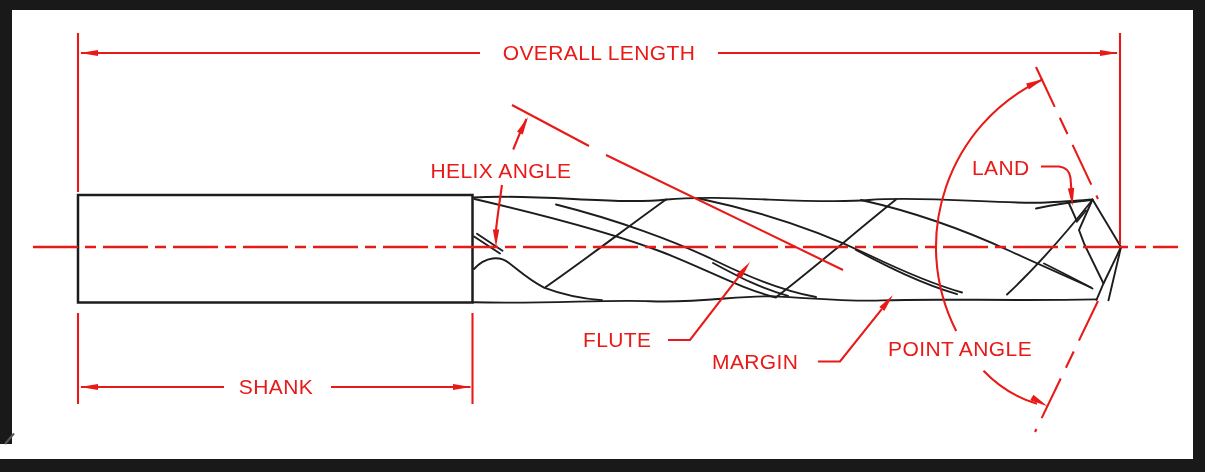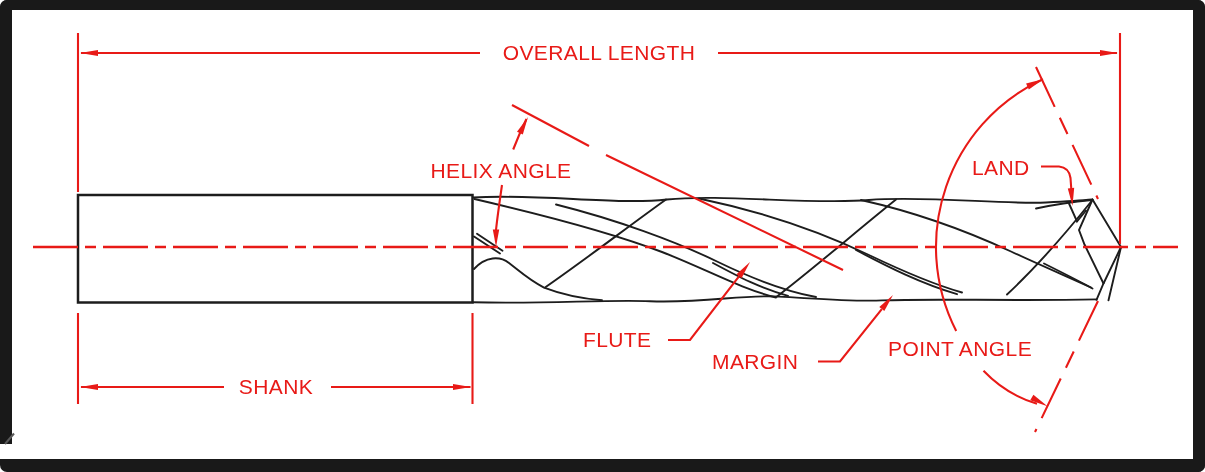--- a/index.html
+++ b/index.html
@@ -1,17 +1,17 @@
 <!DOCTYPE html>
 <html><head>
 <meta charset="utf-8">
 <style>
   html,body{margin:0;padding:0;background:#ffffff;}
   #stage{position:relative;width:1205px;height:472px;background:#ffffff;overflow:hidden;
-         font-family:"Liberation Sans",sans-serif;border-radius:7px;}
+         font-family:"Liberation Sans",sans-serif;}
   svg{display:block;}
   text{font-family:"Liberation Sans",sans-serif;font-size:21px;letter-spacing:0.4px;}
   .red-t{fill:#e81a17;}
   .redln{stroke:#e81a17;stroke-width:2.1;fill:none;}
   .redfat{stroke:#e81a17;stroke-width:2.3;fill:none;}
   .redfill{fill:#e81a17;stroke:none;}
   .blk{stroke:#1d1d1d;stroke-width:1.9;fill:none;stroke-linecap:round;}
   .blkthick{stroke:#1d1d1d;stroke-width:2.5;fill:none;}
   .frame{fill:#191919;}
 </style>

